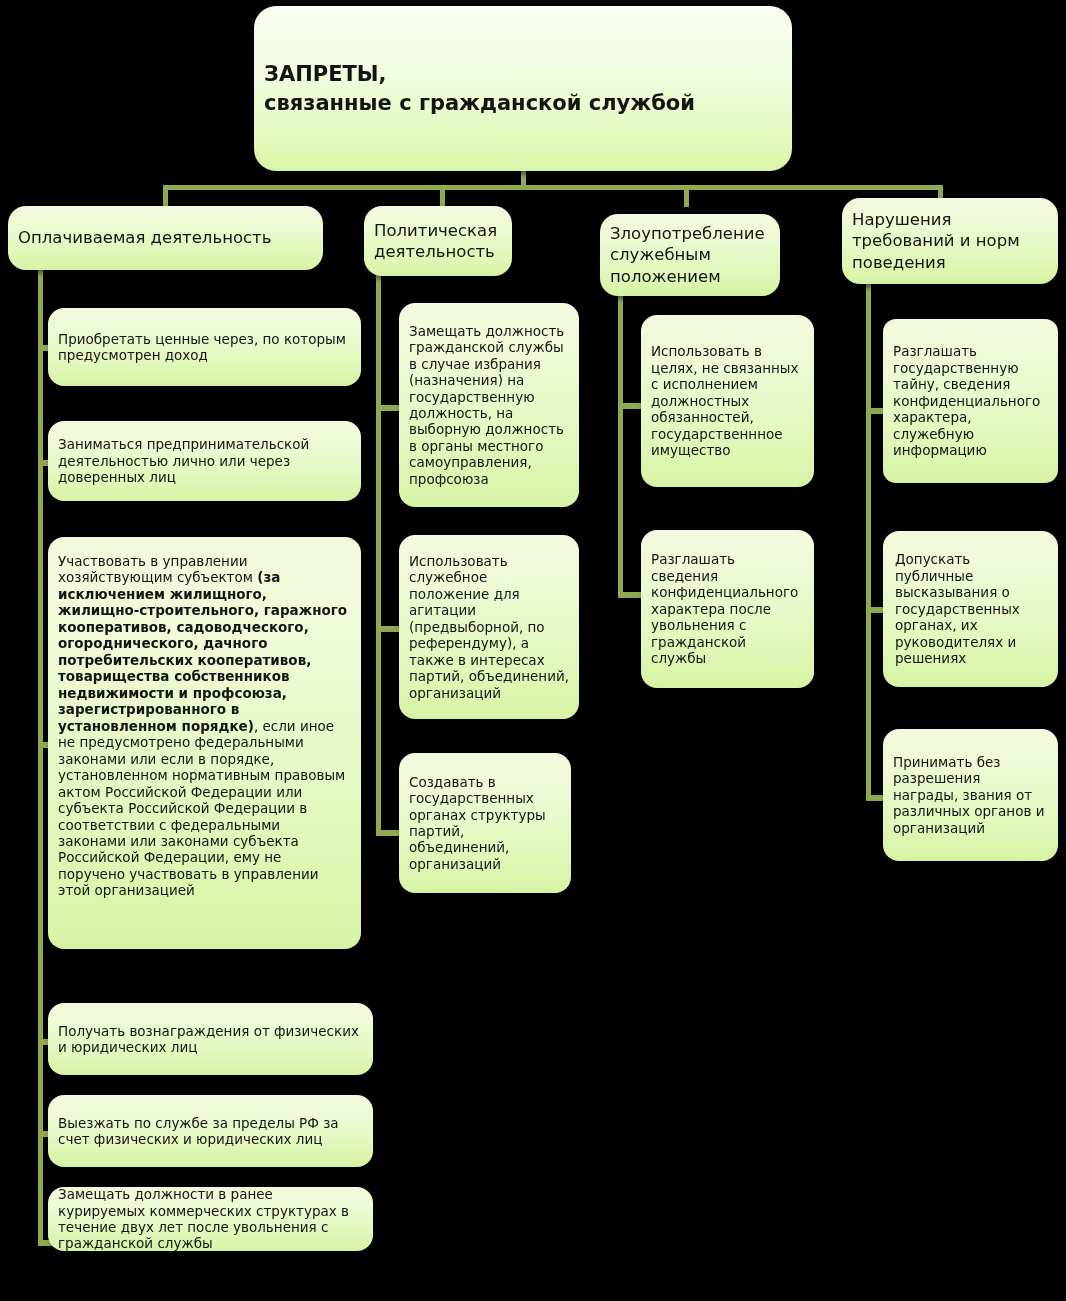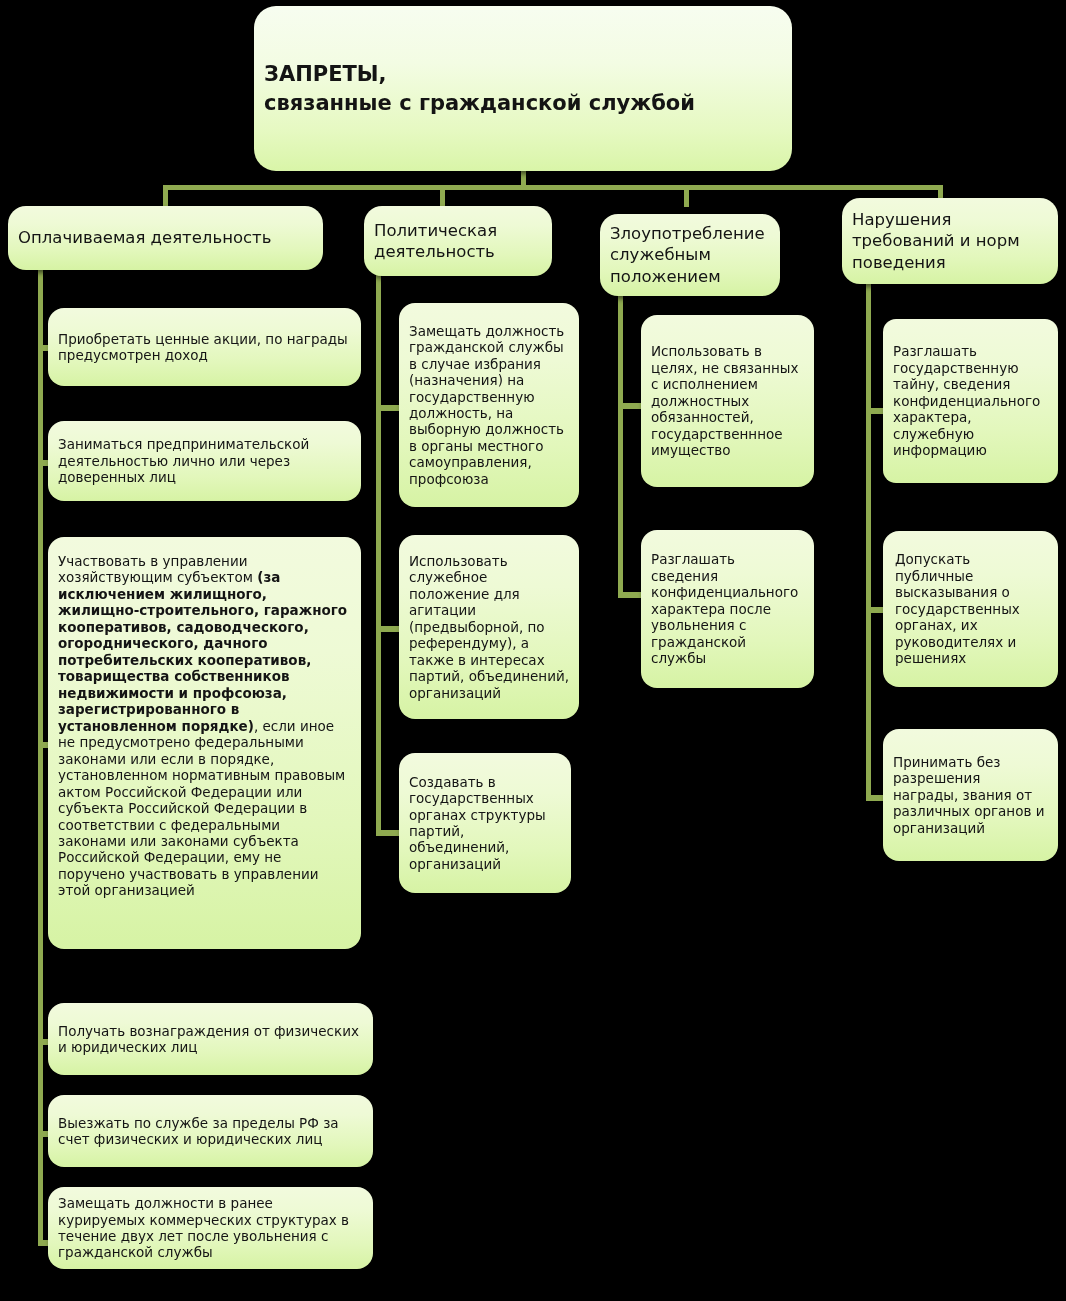--- a/index.html
+++ b/index.html
@@ -111,55 +111,55 @@
     <span>
       <span>ЗАПРЕТЫ,</span><br>
       <span>связанные с гражданской службой</span>
     </span>
   </div>
 
   <div class="box cat-box" style="left:8px; top:206px; width:315px; height:64px;">
     <span>Оплачиваемая деятельность</span>
   </div>
 
-  <div class="box cat-box" style="left:364px; top:206px; width:188px; height:70px;">
+  <div class="box cat-box" style="left:364px; top:206px; width:148px; height:70px;">
     <span>Политическая деятельность</span>
   </div>
 
   <div class="box cat-box" style="left:600px; top:214px; width:180px; height:82px;">
     <span>Злоупотребление служебным положением</span>
   </div>
 
   <div class="box cat-box" style="left:842px; top:198px; width:216px; height:86px;">
     <span>Нарушения требований и норм поведения</span>
   </div>
 
   <div class="box leaf-box" style="left:48px; top:308px; width:313px; height:78px;">
-    <span>Приобретать ценные акции, по награды предусмотрен доход</span>
+    <span>Приобретать ценные через, по которым предусмотрен доход</span>
   </div>
 
   <div class="box leaf-box" style="left:48px; top:421px; width:313px; height:80px;">
     <span>Заниматься предпринимательской деятельностью лично или через доверенных лиц</span>
   </div>
 
   <div class="box leaf-box" style="left:48px; top:537px; width:313px; height:412px; align-items:flex-start; padding-top:16px;">
     <span>
       <span>Участвовать в управлении хозяйствующим субъектом </span><span class="em-bold-italic">(за исключением жилищного, жилищно-строительного, гаражного кооперативов, садоводческого, огороднического, дачного потребительских кооперативов, товарищества собственников недвижимости и профсоюза, зарегистрированного в установленном порядке)</span><span>, если иное не предусмотрено федеральными законами или если в порядке, установленном нормативным правовым актом Российской Федерации или субъекта Российской Федерации в соответствии с федеральными законами или законами субъекта Российской Федерации, ему не поручено участвовать в управлении этой организацией</span>
     </span>
   </div>
 
   <div class="box leaf-box" style="left:48px; top:1003px; width:325px; height:72px;">
     <span>Получать вознаграждения от физических и юридических лиц</span>
   </div>
 
   <div class="box leaf-box" style="left:48px; top:1095px; width:325px; height:72px;">
     <span>Выезжать по службе за пределы РФ за счет физических и юридических лиц</span>
   </div>
 
-  <div class="box leaf-box" style="left:48px; top:1187px; width:325px; height:82px;">
+  <div class="box leaf-box" style="left:48px; top:1187px; width:325px; height:64px;">
     <span>Замещать должности в ранее курируемых коммерческих структурах в течение двух лет после увольнения с гражданской службы</span>
   </div>
 
   <div class="box leaf-box" style="left:399px; top:303px; width:180px; height:204px;">
     <span>Замещать должность гражданской службы в случае избрания (назначения) на государственную должность, на выборную должность в органы местного самоуправления, профсоюза</span>
   </div>
 
   <div class="box leaf-box" style="left:399px; top:535px; width:180px; height:184px;">
     <span>Использовать служебное положение для агитации (предвыборной, по референдуму), а также в интересах партий, объединений, организаций</span>
   </div>

